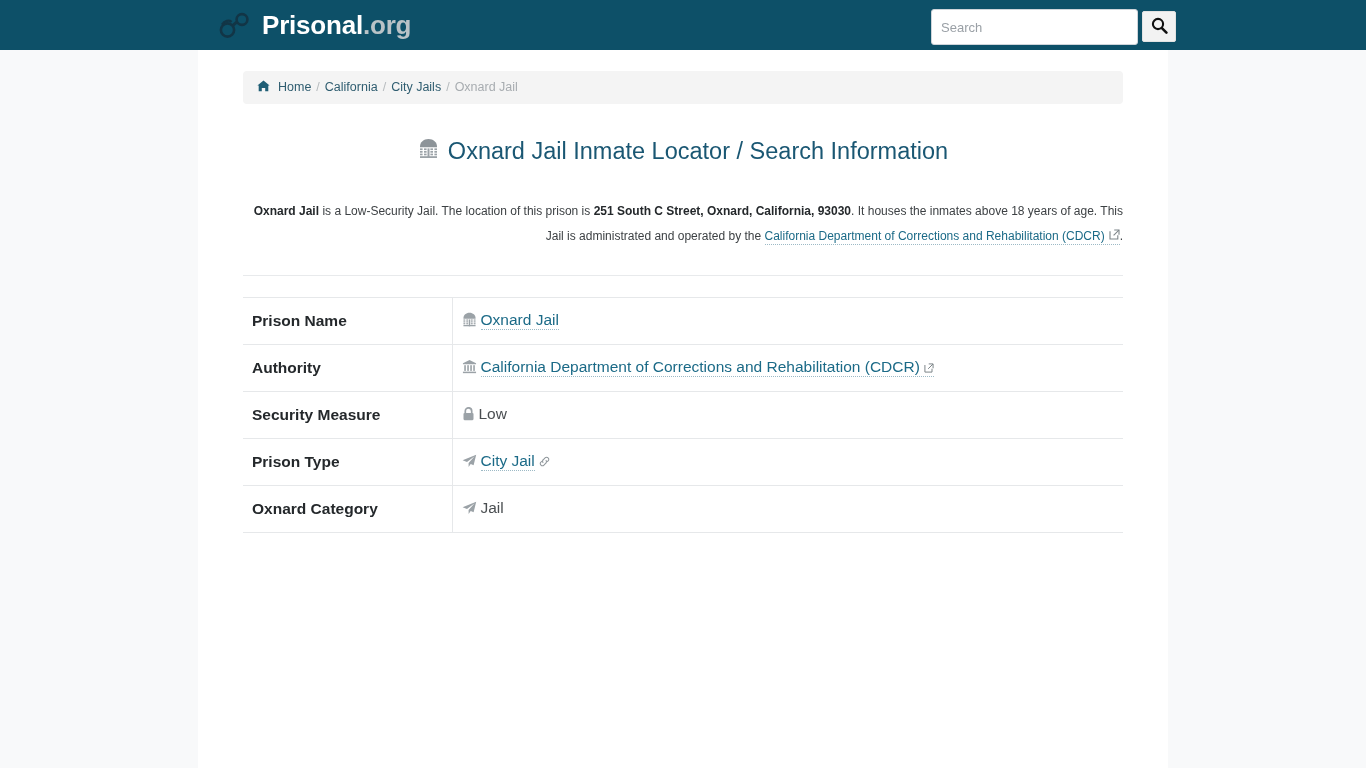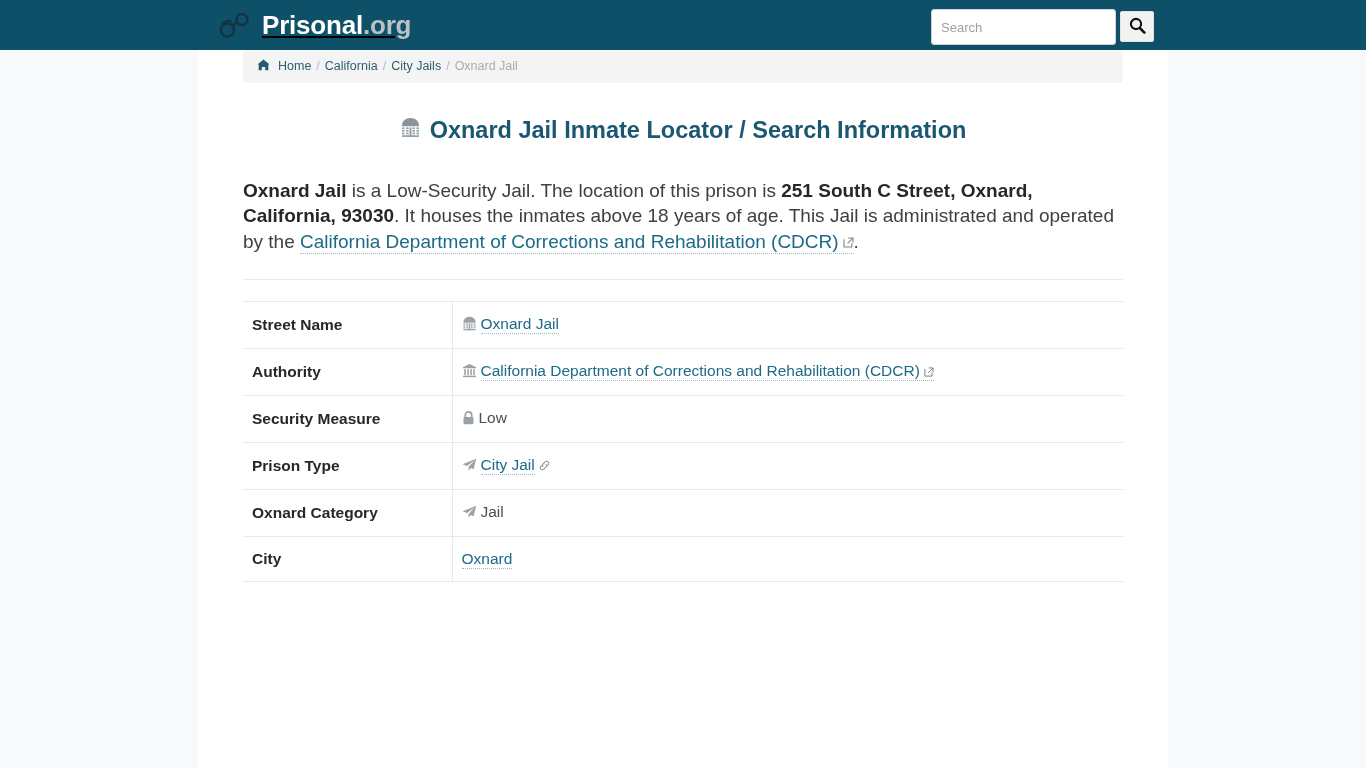--- a/index.html
+++ b/index.html
@@ -11,21 +11,20 @@
     font-family: "Liberation Sans", sans-serif;
   }
 
   
   .navbar {
     height: 50px;
     background: #0d5068;
     display: flex;
     align-items: center;
     position: relative;
-    text-decoration: underline;
   }
   .brand {
     display: flex;
     align-items: center;
     margin-left: 218px;
     gap: 10px;
     text-decoration: none;
   }
   .brand-icon { width: 34px; height: 30px; display:block; }
   .brand-text {
@@ -38,21 +37,21 @@
   .brand-text .tld { color: #b9c3c7; font-weight: bold; }
 
   .search-wrap {
     position: absolute;
     left: 931px;
     top: 9px;
     display: flex;
     align-items: stretch;
   }
   .search-input {
-    width: 185px;
+    width: 207px;
     height: 31px;
     border: 1px solid #ced4da;
     border-radius: 3px;
     padding: 17px 9px;
     font-size: 13px;
     color: #495057;
     background: #fff;
     outline: none;
   }
   .search-input::placeholder { color: #9aa0a6; }
@@ -77,21 +76,21 @@
     height: 718px;
     background: #f8f9fa;
   }
   .container {
     width: 970px;
     margin-left: 198px;
     background: #ffffff;
     min-height: 718px;
     padding: 0;
   }
-  .inner { width: 880px; margin: 0 auto; }
+  .inner { width: 880px; margin: 0 auto; padding-top: 21px; }
 
   
   .breadcrumb {
     background: #f4f4f4;
     border-radius: 4px;
     padding: 9px 14px;
     font-size: 12.5px;
     color: #9ba0a4;
     display: flex;
     align-items: center;
@@ -100,37 +99,37 @@
   }
   .breadcrumb a { color: #2f5d70; text-decoration: none; }
   .breadcrumb .sep { color: #b6bbbe; }
   .breadcrumb .crumb-current { color: #a7acb0; }
   .home-icon { display:inline-block; vertical-align:-2px; margin-right: 3px;}
 
   
   h1.page-title {
     text-align: center;
     font-size: 23.5px;
-    font-weight: bold;
+    font-weight: normal;
     color: #1a5773;
     margin: 33px 0 0 0;
     display: flex;
     align-items: flex-start;
     justify-content: center;
     gap: 9px;
     line-height: 1.2;
   }
 
   
   p.intro {
-    font-size: 19px;
+    font-size: 12px;
     line-height: 25.5px;
     color: #3d4144;
     margin: 34px 0 0 0;
-    text-align: left;
+    text-align: right;
   }
   p.intro b { color: #24282b; font-weight: bold; }
   a.dotted {
     color: #1b6a87;
     text-decoration: none;
     border-bottom: 1px dotted #9dbac6;
     padding-bottom: 1px;
   }
   .ext-icon { display:inline-block; margin-left:4px; vertical-align:0px; }
 
@@ -262,21 +261,21 @@
                 <path d="M4.6 6.4 L9.9 1.1" stroke="#7d8589" stroke-width="1.1"></path>
               </svg></span></a><span>.</span>
       </p>
 
       <hr class="rule">
 
 
       <table class="info">
         <tbody>
           <tr>
-            <td class="lbl">Street Name</td>
+            <td class="lbl">Prison Name</td>
             <td class="val">
               <span class="val-ico"><svg width="15" height="15" viewBox="0 0 21 21">
                     <path d="M10.5 1 C5.6 1, 2.0 4.3, 2.0 8.4 L2.0 9.3 L19.0 9.3 L19.0 8.4 C19.0 4.3, 15.4 1, 10.5 1 Z" fill="#9ba2a7"></path>
                     <g fill="#9ba2a7">
                       <rect x="2.0" y="10.4" width="2.6" height="1.7"></rect>
                       <rect x="6.0" y="10.4" width="2.6" height="1.7"></rect>
                       <rect x="12.4" y="10.4" width="2.6" height="1.7"></rect>
                       <rect x="16.4" y="10.4" width="2.6" height="1.7"></rect>
                       <rect x="2.0" y="13.0" width="2.6" height="1.7"></rect>
                       <rect x="6.0" y="13.0" width="2.6" height="1.7"></rect>
@@ -338,26 +337,20 @@
           <tr>
             <td class="lbl">Oxnard Category</td>
             <td class="val">
               <span class="val-ico"><svg width="15" height="14" viewBox="0 0 15 14">
                     <path d="M14.2 0.8 L0.6 6.3 L5.0 8.0 L12.6 2.3 L6.6 9.0 L6.6 12.9 L8.7 10.1 L11.6 11.3 Z" fill="#9ba2a7"></path>
                   </svg></span><span>Jail</span>
             </td>
           </tr>
 
 
-          <tr>
-            <td class="lbl">City</td>
-            <td class="val">
-              <a class="dotted" href="#">Oxnard</a>
-            </td>
-          </tr>
 
 
         </tbody>
       </table>
 
     </div>
   </div>
 </div>
 
 </body></html>

